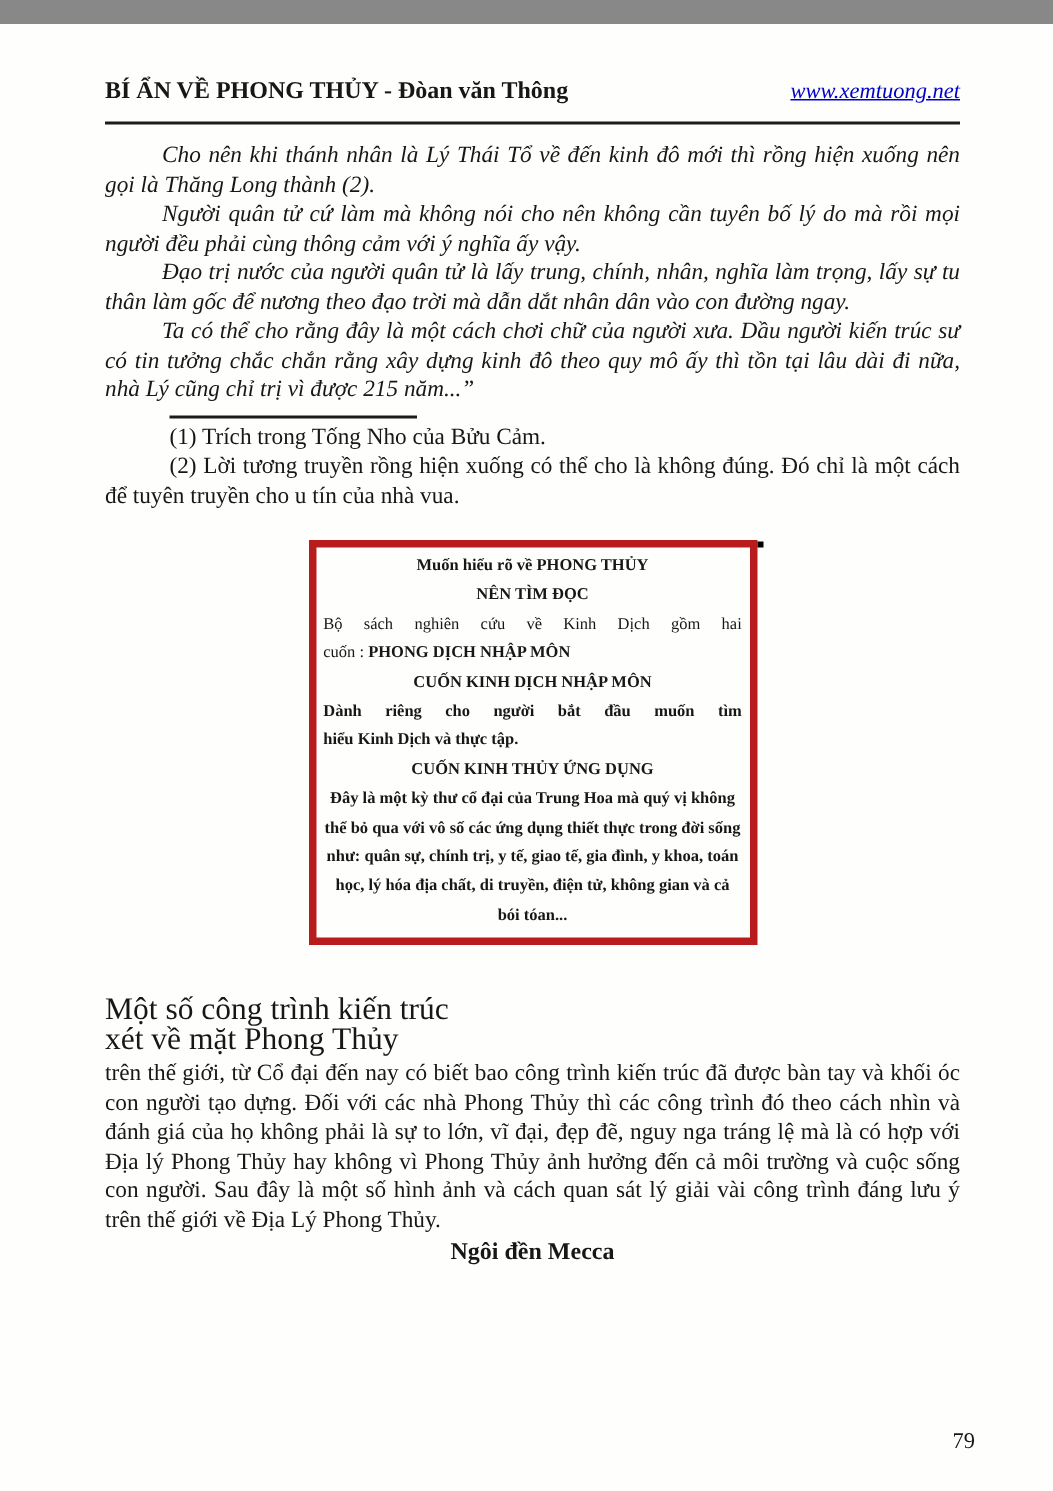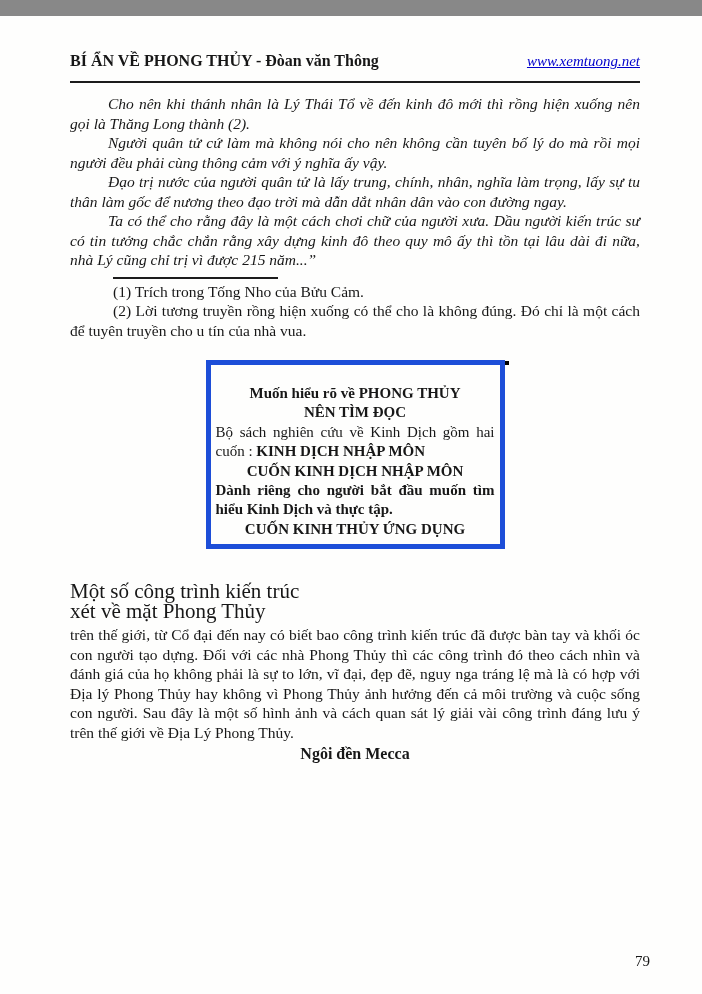--- a/index.html
+++ b/index.html
@@ -25,24 +25,24 @@
   .quote p { margin:0; text-indent:38px; }
 
   .fn-rule { width:165px; border-top:2px solid #1c1c1c; margin:7px 0 3px 43px; }
 
   .footnotes { font-size:15.5px; line-height:19.5px; text-align:justify; }
   .footnotes p { margin:0; text-indent:43px; }
 
   .promo-box {
     position:relative;
     width:299px; box-sizing:border-box;
-    border:5px solid #1d4ed8;
+    border:5px solid #b91c1c;
     margin:20px auto 0;
-    padding:19px 5px 5px;
-    font-weight:bold; font-size:15px; line-height:19.4px;
+    padding:3px 5px 5px;
+    font-weight:bold; font-size:11px; line-height:19.4px;
   }
   .box-dot { position:absolute; top:-4px; right:-9px; width:4px; height:4px; background:#000; }
   .bc { text-align:center; }
   .bj { text-align:justify; text-align-last:justify; }
   .bl { text-align:left; }
   .bn { font-weight:normal; }
   .ind { padding-left:46px; }
 
   .sec-heading { margin-top:32px; text-align:left; font-weight:normal; font-size:21px; line-height:20px; }
   .body-para   { margin:4px 0 0; font-size:15.5px; line-height:19.5px; text-align:justify; }
@@ -75,25 +75,26 @@
     <div class="footnotes">
       <p>(1) Trích trong Tống Nho của Bửu Cảm.</p>
       <p>(2) Lời tương truyền rồng hiện xuống có thể cho là không đúng. Đó chỉ là một cách để tuyên truyền cho u tín của nhà vua.</p>
     </div>
 
     <div class="promo-box">
       <div class="box-dot"></div>
       <div class="bc">Muốn hiểu rõ về PHONG THỦY</div>
       <div class="bc">NÊN TÌM ĐỌC</div>
       <div class="bj bn">Bộ sách nghiên cứu về Kinh Dịch gồm hai</div>
-      <div class="bl"><span class="bn">cuốn :  </span><span>KINH DỊCH NHẬP MÔN</span></div>
+      <div class="bl"><span class="bn">cuốn :  </span><span>PHONG DỊCH NHẬP MÔN</span></div>
       <div class="bc">CUỐN KINH DỊCH NHẬP MÔN</div>
       <div class="bj">Dành riêng cho người bắt đầu muốn tìm</div>
       <div class="bl">hiểu Kinh Dịch và thực tập.</div>
       <div class="bc">CUỐN KINH THỦY ỨNG DỤNG</div>
+      <div class="bc">Đây là một kỳ thư cổ đại của Trung Hoa mà quý vị không thể bỏ qua với vô số các ứng dụng thiết thực trong đời sống như: quân sự, chính trị, y tế, giao tế, gia đình, y khoa, toán học, lý hóa địa chất, di truyền, điện tử, không gian và cả bói tóan...</div>
     </div>
 
     <div class="sec-heading">
       <div>Một số công trình kiến trúc</div>
       <div>xét về mặt Phong Thủy</div>
     </div>
 
     <p class="body-para">trên thế giới, từ Cổ đại đến nay có biết bao công trình kiến trúc đã được bàn tay và khối óc con người tạo dựng. Đối với các nhà Phong Thủy thì các công trình đó theo cách nhìn và đánh giá của họ không phải là sự to lớn, vĩ đại, đẹp đẽ, nguy nga tráng lệ mà là có hợp với Địa lý Phong Thủy hay không vì Phong Thủy ảnh hưởng đến cả môi trường và cuộc sống con người. Sau đây là một số hình ảnh và cách quan sát lý giải vài công trình đáng lưu ý trên thế giới về Địa Lý Phong Thủy.</p>
 
     <div class="sub-heading">Ngôi đền Mecca</div>

